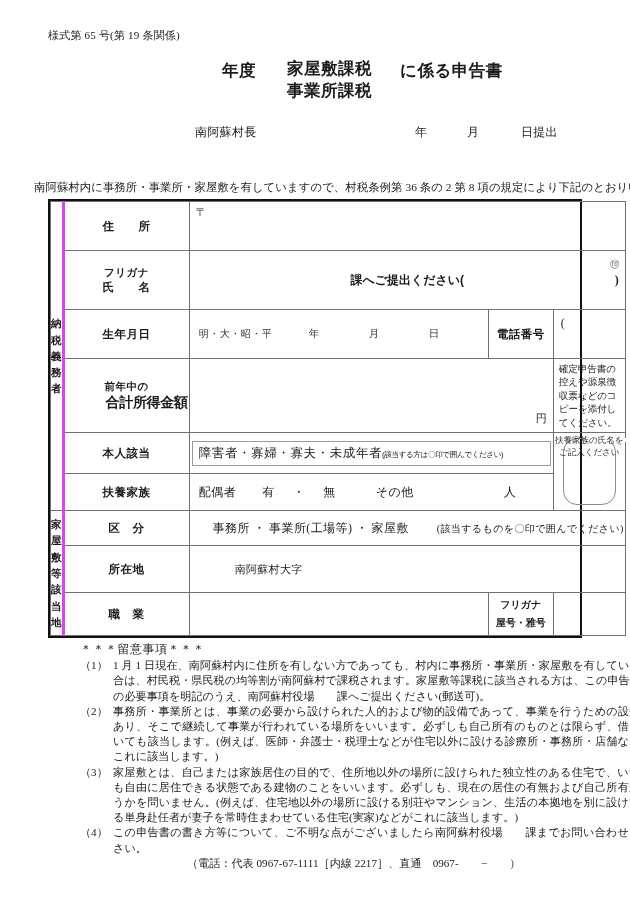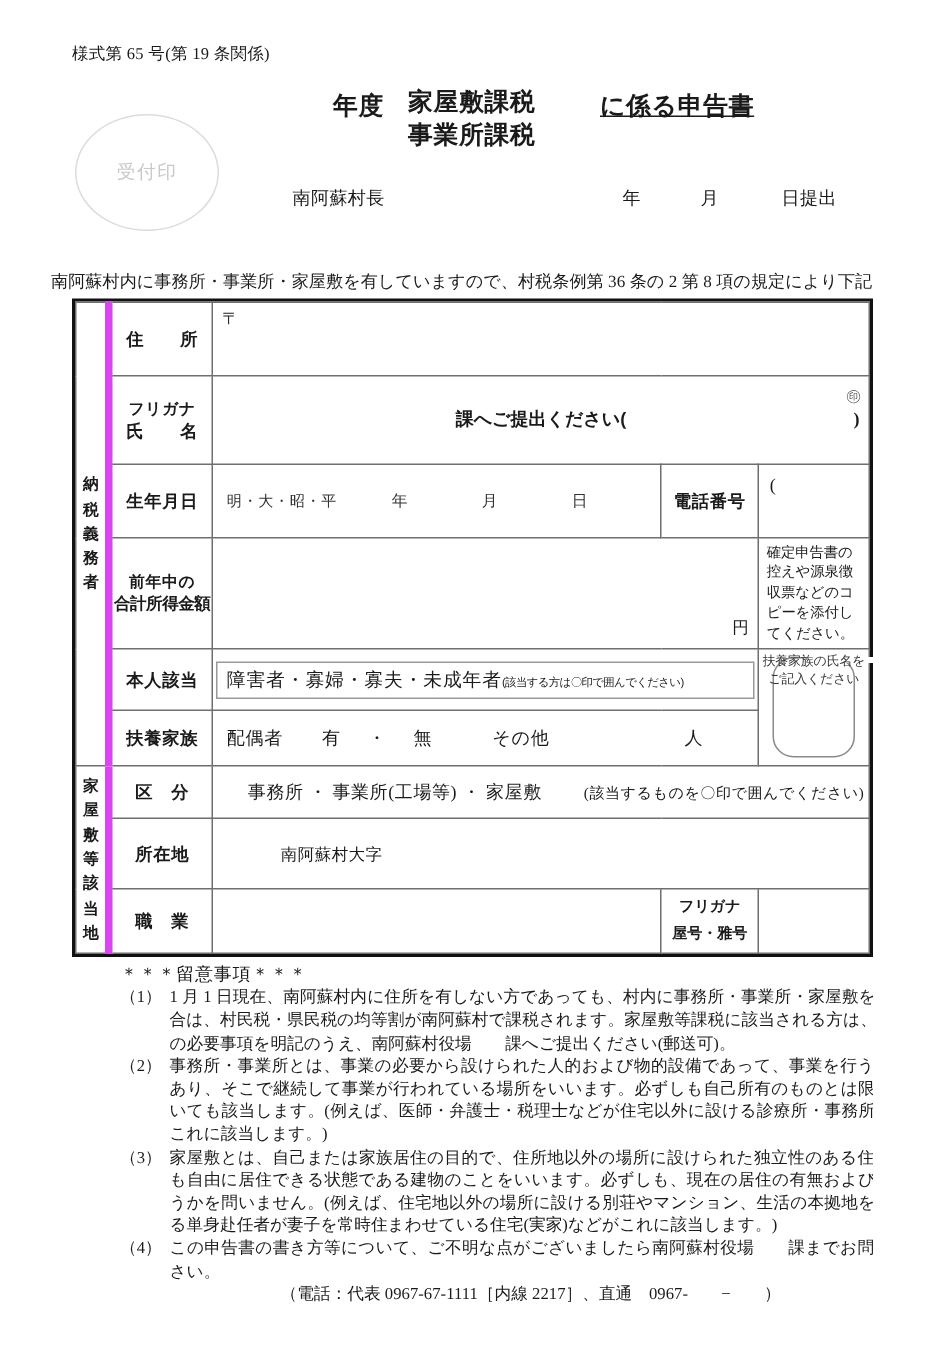--- a/index.html
+++ b/index.html
@@ -6,21 +6,21 @@
     margin: 0;
     padding: 0;
     background: #ffffff;
   }
   body {
     font-family: "Liberation Serif", "DejaVu Serif", serif;
     color: #1a1a1a;
   }
   #page {
     position: relative;
-    width: 582px;
+    width: 630px;
     height: 903px;
     background: #fff;
     overflow: hidden;
     box-sizing: border-box;
   }
 
   
   .form-no {
     position: absolute;
     left: 48px;
@@ -59,35 +59,34 @@
   .title-nendo {
     position: absolute;
     left: 222px; top: 3px;
     font-size: 16.5px;
     font-weight: 700;
     letter-spacing: 0.5px;
     font-family: "Liberation Sans", "DejaVu Sans", sans-serif;
   }
   .title-stack {
     position: absolute;
-    left: 272px; top: 0px;
+    left: 287px; top: 0px;
     font-size: 16.5px;
     font-weight: 700;
     line-height: 22px;
     letter-spacing: 0.5px;
     font-family: "Liberation Sans", "DejaVu Sans", sans-serif;
   }
   .title-suffix {
     position: absolute;
     left: 400px; top: 3px;
     font-size: 16.5px;
     font-weight: 700;
     letter-spacing: 0.5px;
     font-family: "Liberation Sans", "DejaVu Sans", sans-serif;
-    text-decoration: underline;
   }
 
   .addressee {
     position: absolute;
     left: 195px; top: 124px;
     font-size: 12px;
     letter-spacing: 0.3px;
   }
   .submit-date {
     position: absolute;
@@ -113,23 +112,22 @@
   .tbl {
     position: absolute;
     left: 48px;
     top: 199px;
     width: 534px;
     border: 2px solid #111;
     box-sizing: border-box;
   }
   .tbl .vcol {
     width: 22px;
-    border-right: 5px solid #d946ef;
+    border-right: 3px solid #d946ef;
     box-sizing: border-box;
-    text-align: center;
     font-size: 10.5px;
     font-weight: 700;
     font-family: "Liberation Sans", "DejaVu Sans", sans-serif;
     line-height: 1.55;
     padding: 0;
     letter-spacing: 0;
   }
   .vcol .vtxt {
     display: block;
     writing-mode: horizontal-tb;
@@ -140,21 +138,21 @@
   .lbl {
     width: 60px;
     text-align: center;
     font-size: 11.5px;
     font-weight: 700;
     font-family: "Liberation Sans", "DejaVu Sans", sans-serif;
     letter-spacing: 0.5px;
     white-space: nowrap;
   }
   .lbl-sm1 { font-size: 10.5px; display:block; }
-  .lbl-sm2 { font-size: 11px; display:block; letter-spacing: -0.3px;}
+  .lbl-sm2 { font-size: 14px; display:block; letter-spacing: -0.3px; padding-left: 40px;}
 
   .cell { position: relative; font-size: 11px; }
   .postal { position: absolute; left: 6px; top: 3px; font-size: 11px; }
 
   .name-cell { height: 56px; }
   .kojin {
     position: absolute;
     left: 50%; top: 50%;
     transform: translate(-50%, -50%);
     font-size: 12px;
@@ -253,23 +251,20 @@
   .note-body { flex: 1 1 auto; text-align: justify; }
   .tel-line { margin-left: 74px; display: block; }
 </style>
 </head>
 <body>
 
 <div id="page">
 
   <div class="form-no">様式第 65 号(第 19 条関係)</div>
 
-  <div class="seal-circle">
-    <span>受付印</span>
-  </div>
 
   <div class="title-wrap">
     <div class="title-nendo">年度</div>
     <div class="title-stack">
       <div>家屋敷課税</div>
       <div>事業所課税</div>
     </div>
     <div class="title-suffix">に係る申告書</div>
   </div>
 

